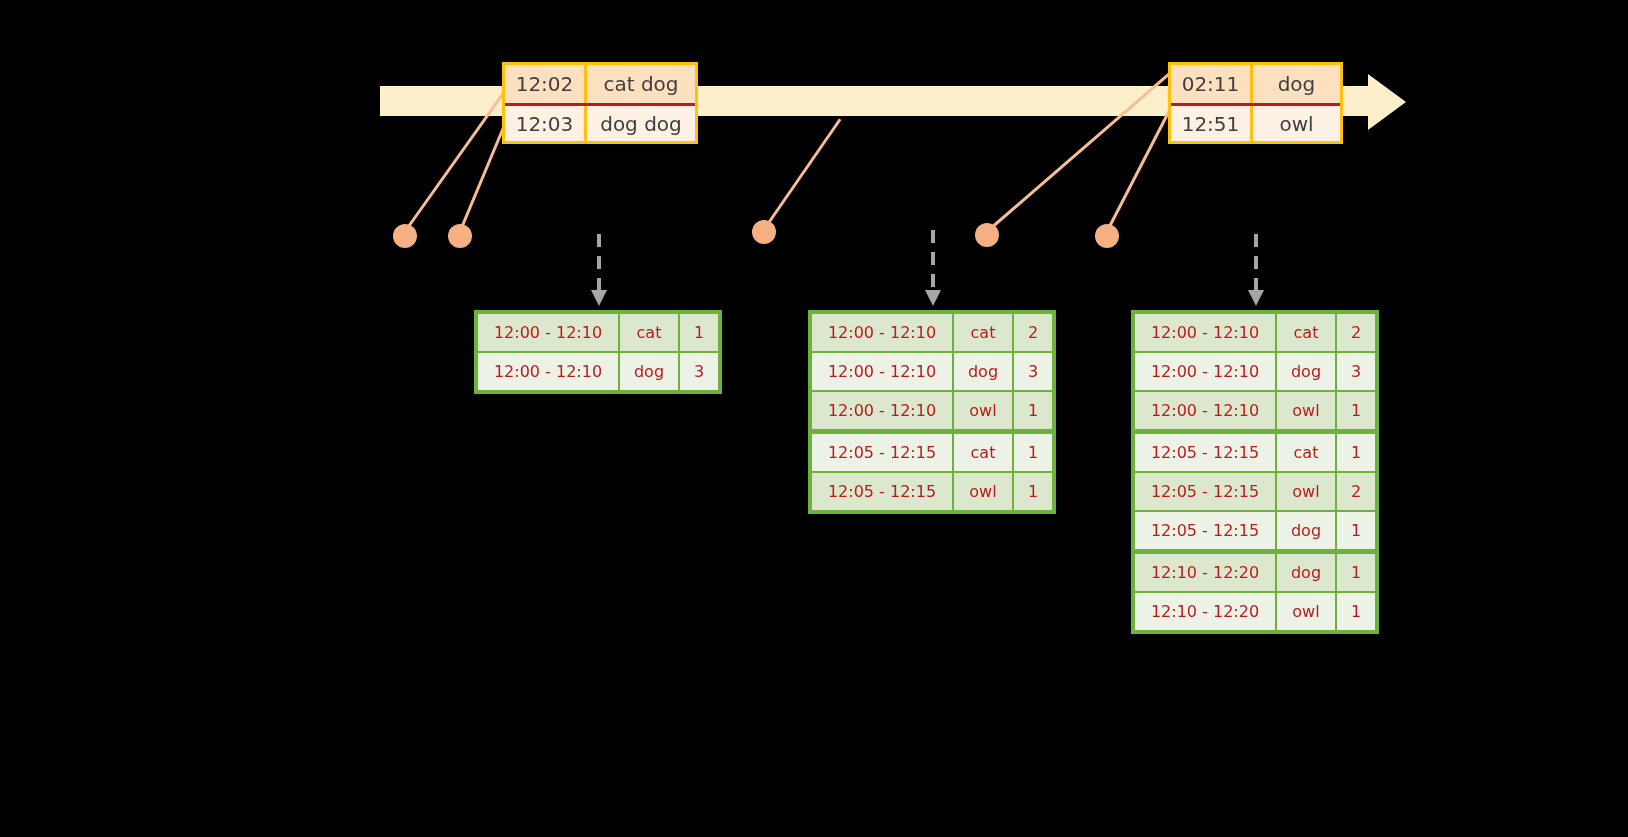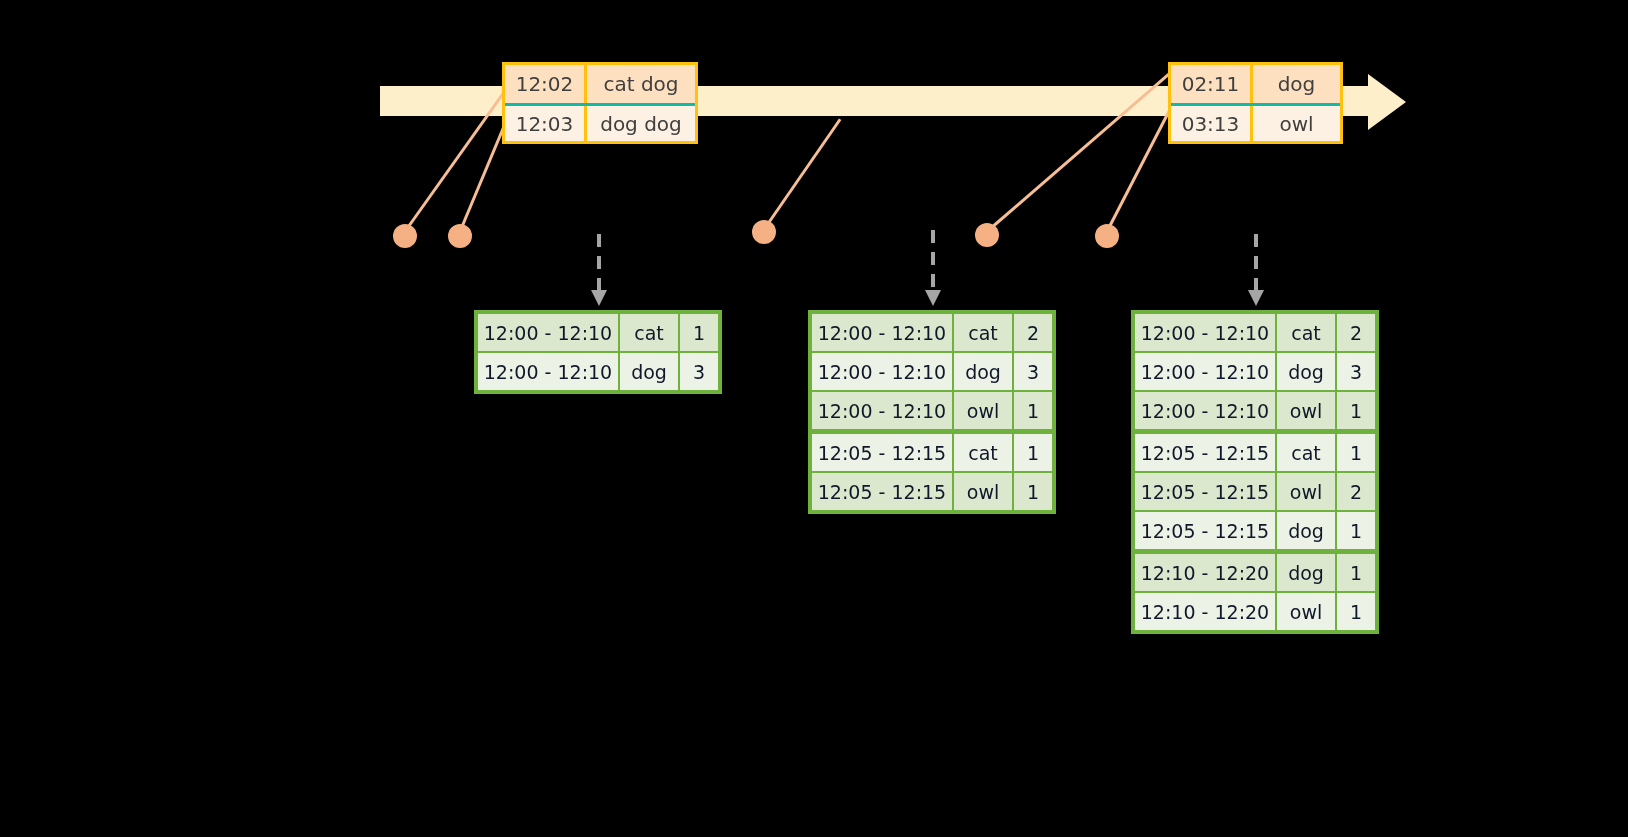--- a/index.html
+++ b/index.html
@@ -25,21 +25,21 @@
   
   .evt-box{
     position:absolute;
     border:3px solid #FFC10E;
     box-sizing:border-box;
     background:#FDEFC9;
   }
   .evt-row{
     display:flex;height:38px;box-sizing:border-box;
   }
-  .evt-row + .evt-row{border-top:3px solid #14b8a6;}
+  .evt-row + .evt-row{border-top:3px solid #b91c1c;}
   .evt-row.dark{background:#FCE0C0;}
   .evt-row.light{background:#FDF1E3;}
   .evt-time{
     width:82px;display:flex;align-items:center;justify-content:center;
     border-right:3px solid #FFC10E;box-sizing:border-box;
     font-size:20px;color:#3f3f3f;
   }
   .evt-words{
     flex:1;display:flex;align-items:center;justify-content:center;
     font-size:20px;color:#3f3f3f;padding:0 12px;box-sizing:border-box;
@@ -81,21 +81,21 @@
     box-sizing:border-box;
     background:#6FB13D;
   }
   .grow{display:flex;height:37px;box-sizing:border-box;}
   .grow.dark .gcell{background:#DCE8CD;}
   .grow.light .gcell{background:#EDF2E6;}
   .grow + .grow{margin-top:2px;}
   .grow.group-start{margin-top:5px;}
   .gcell{
     display:flex;align-items:center;justify-content:center;
-    font-size:19px;color:#0f172a;box-sizing:border-box;
+    font-size:16px;color:#b91c1c;box-sizing:border-box;
   }
   .gcell.c-window{flex:0 0 auto;}
   .gcell.c-word{flex:0 0 auto;margin-left:2px;}
   .gcell.c-count{flex:0 0 auto;margin-left:2px;}
 
   
   #gtable-1{left:474px;top:310px;width:248px;}
   #gtable-1 .c-window{width:140px;}
   #gtable-1 .c-word{width:58px;}
   #gtable-1 .c-count{width:38px;}
@@ -137,21 +137,21 @@
     </div>
   </div>
 
 
   <div class="evt-box" id="evt-box-3">
     <div class="evt-row dark">
       <div class="evt-time">02:11</div>
       <div class="evt-words">dog</div>
     </div>
     <div class="evt-row light">
-      <div class="evt-time">03:13</div>
+      <div class="evt-time">12:51</div>
       <div class="evt-words">owl</div>
     </div>
   </div>
 
   <div id="dots">
       <div class="dot" style="left: 393px; top: 224px;"></div>
       <div class="dot" style="left: 448px; top: 224px;"></div>
       <div class="dot" style="left: 752px; top: 220px;"></div>
       <div class="dot" style="left: 975px; top: 223px;"></div>
       <div class="dot" style="left: 1095px; top: 224px;"></div>

